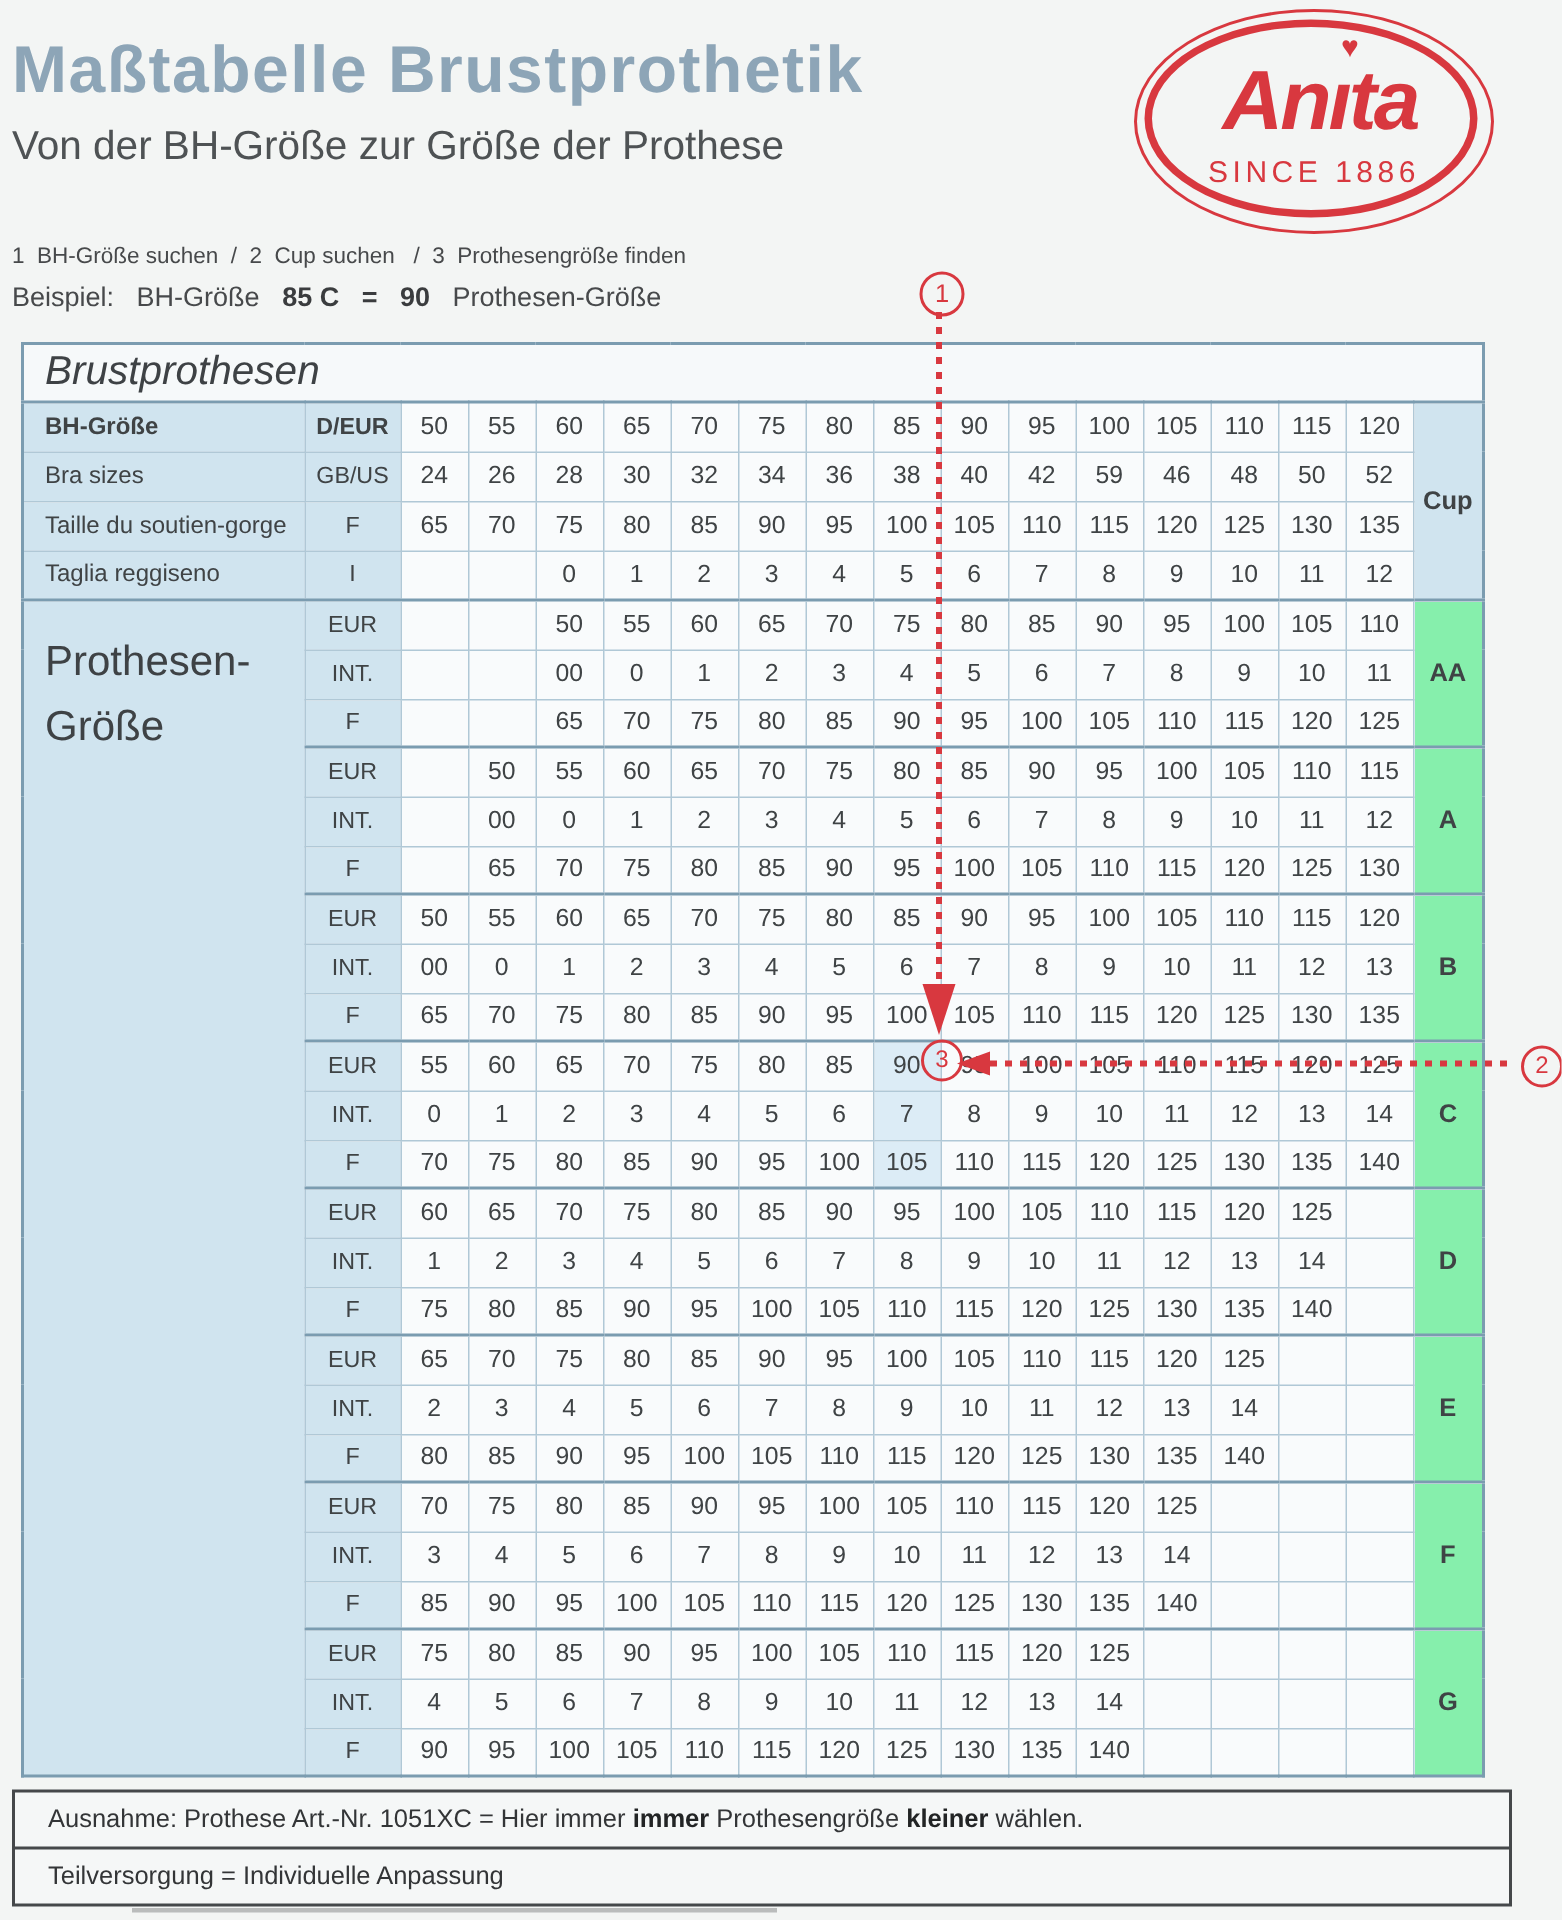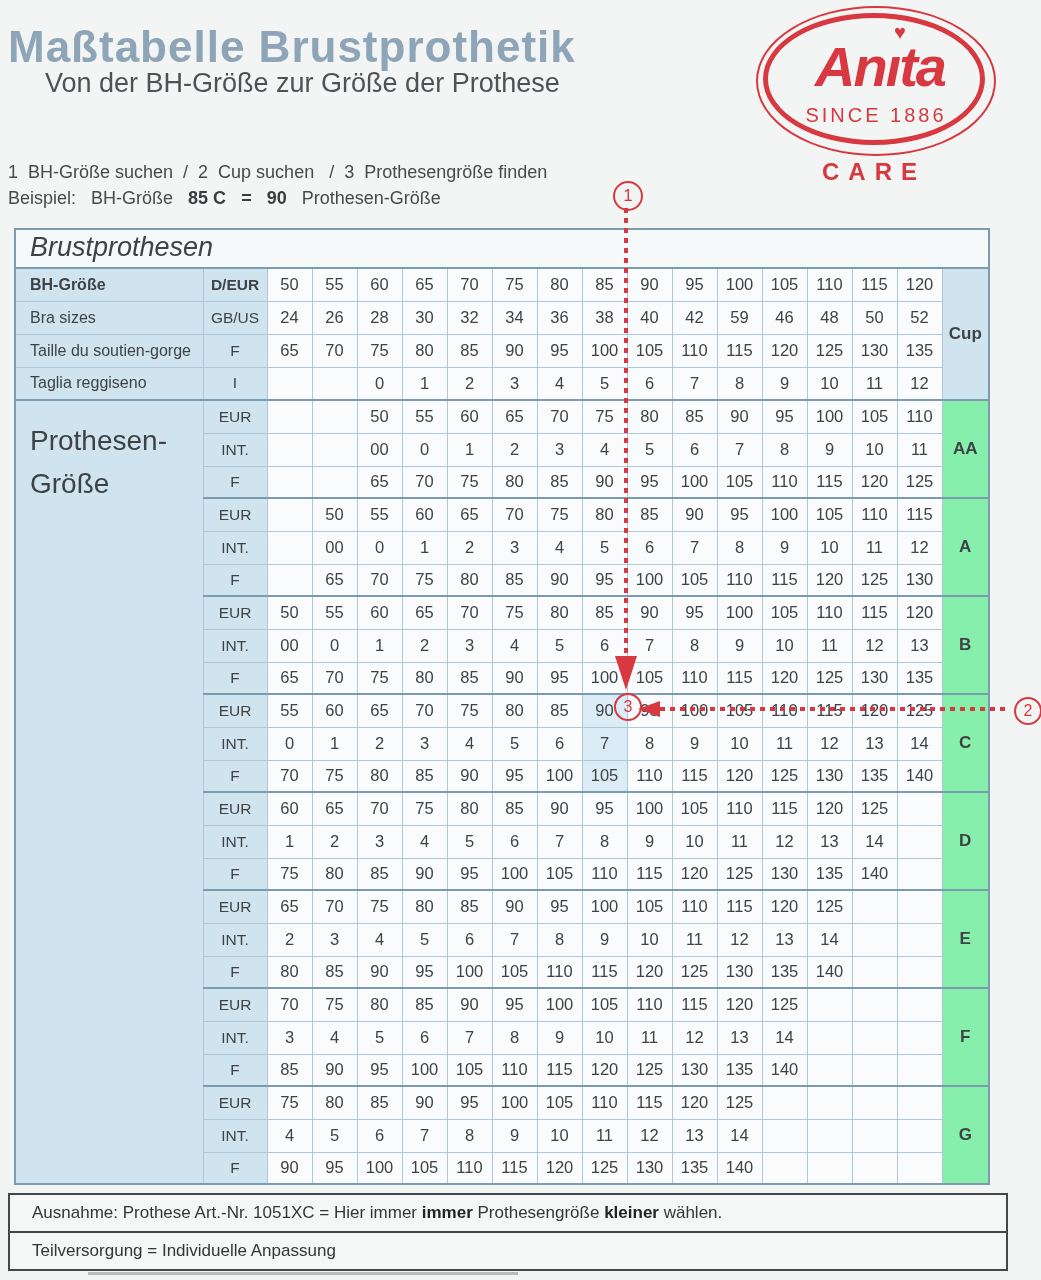--- a/index.html
+++ b/index.html
@@ -1,22 +1,22 @@
 <!DOCTYPE html>
 <html><head>
 <meta charset="utf-8">
 <style>
   html,body{margin:0;padding:0;}
   body{font-family:"Liberation Sans",sans-serif;background:#e8eae9;}
   #page{position:relative;width:1041px;height:1280px;background:#f3f5f4;overflow:hidden;}
 
   
   .title{position:absolute;left:8px;top:22px;font-size:44px;letter-spacing:1px;color:#8da5b7;font-weight:700;}
-  .subtitle{position:absolute;left:8px;top:68px;font-size:27px;color:#4e5254;font-weight:400;margin-left:37px;}
-  .steps{position:absolute;left:8px;top:162px;font-size:18px;color:#47494b;white-space:pre-wrap;}
+  .subtitle{position:absolute;left:8px;top:82px;font-size:27px;color:#4e5254;font-weight:400;}
+  .steps{position:absolute;left:8px;top:162px;font-size:15px;color:#47494b;white-space:pre-wrap;}
   .example{position:absolute;left:8px;top:188px;font-size:18px;color:#47494b;text-align:right;}
   .example span{margin-right:10px;}
   .example .b{font-weight:bold;color:#3a3c3e;}
 
   
   .logo-outer{position:absolute;left:756px;top:6px;width:236px;height:146px;border:2px solid #d8383f;border-radius:50%;}
   .logo-inner{position:absolute;left:5px;top:5px;width:212px;height:122px;border:5px solid #d8383f;border-radius:50%;}
   .logo-name{position:absolute;left:4px;top:26px;width:100%;text-align:center;font-family:Liberation Sans, sans-serif;font-style:italic;font-weight:bold;font-size:56px;color:#d8383f;letter-spacing:-2px;}
   .logo-heart{position:absolute;top:-14px;left:50%;margin-left:14px;font-size:20px;font-style:normal;color:#d8383f;}
   .logo-since{position:absolute;left:0;top:96px;width:100%;text-align:center;font-size:20px;letter-spacing:3px;color:#d8383f;}
@@ -71,21 +71,20 @@
     <span class="b">=</span>
     <span class="b">90</span>
     <span>Prothesen-Größe</span>
   </div>
 
   <div class="logo-outer">
     <div class="logo-inner"></div>
     <div class="logo-name"><span style="position:relative;"><span>Anıta</span><span class="logo-heart">♥</span></span></div>
     <div class="logo-since">SINCE 1886</div>
   </div>
-  <div class="logo-care">CARE</div>
 
   <table id="sizetable">
     <colgroup>
       <col style="width:188px">
         <col style="width:64px">
       <col style="width:45px">
         <col style="width:45px">
         <col style="width:45px">
         <col style="width:45px">
         <col style="width:45px">

